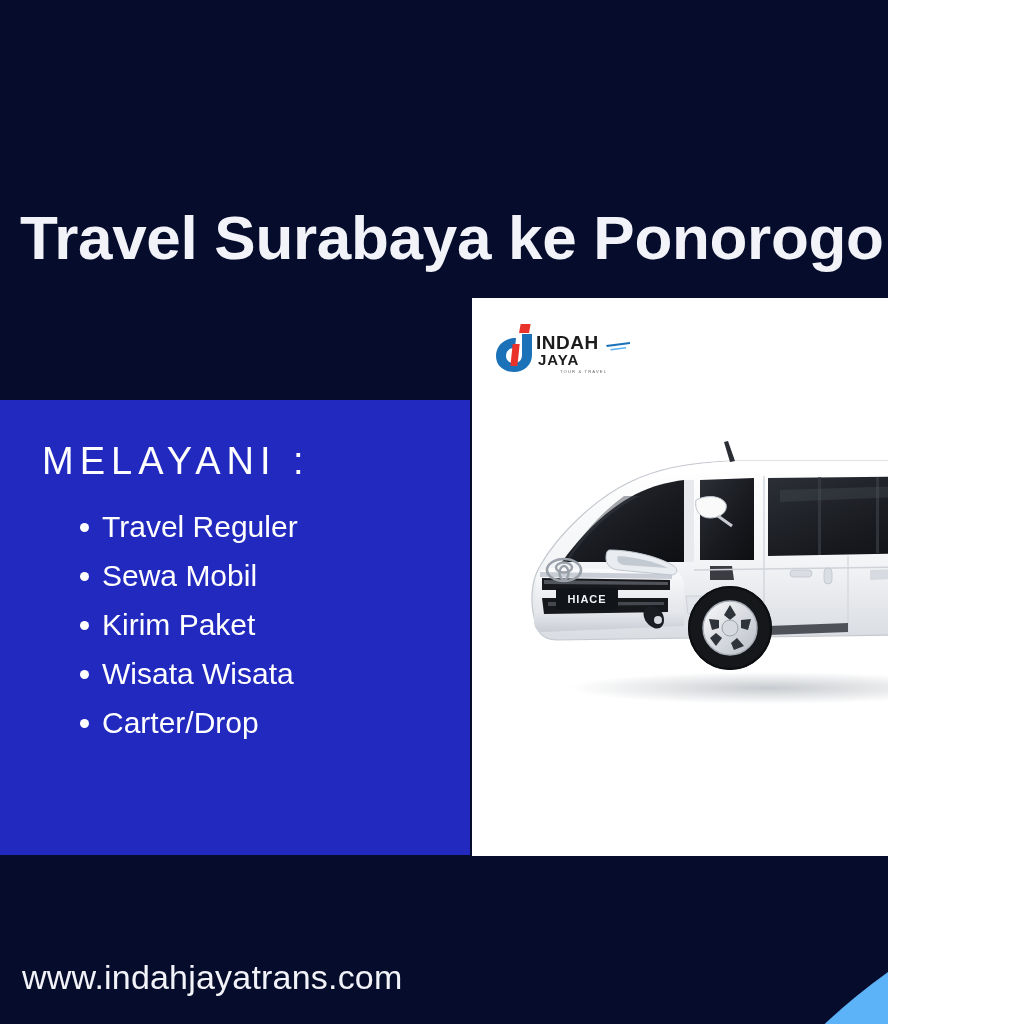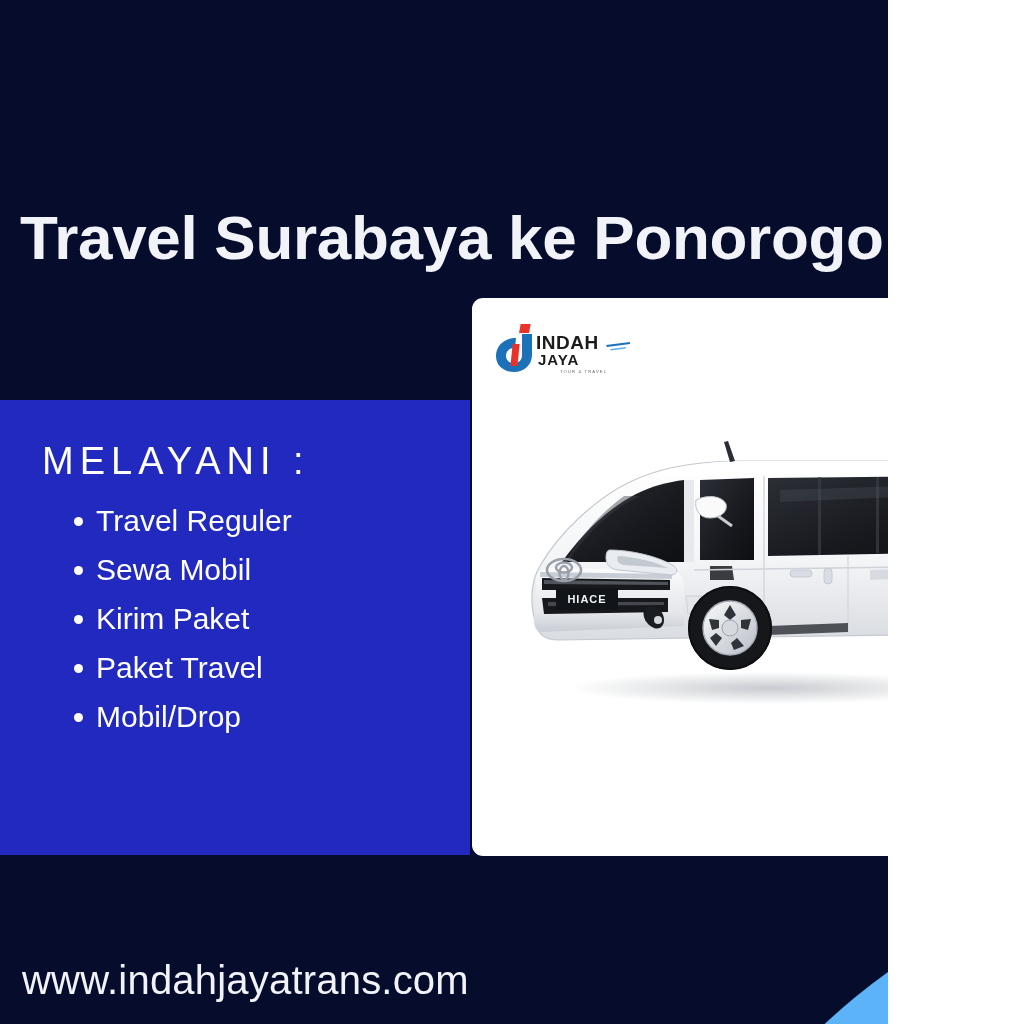--- a/index.html
+++ b/index.html
@@ -73,21 +73,21 @@
     color: #FFFFFF;
     font-size: 38px;
     font-weight: 400;
     letter-spacing: 6px;
     white-space: nowrap;
   }
   .services-list {
     position: absolute;
     left: 64px;
     top: 96px;
-    margin: 0;
+    margin: 6px;
     padding: 0 0 0 32px;
     list-style: none;
     color: #FFFFFF;
   }
   .services-list li {
     position: relative;
     font-size: 30px;
     font-weight: 400;
     line-height: 49px;
     white-space: nowrap;
@@ -105,21 +105,20 @@
 
   
   .image-card {
     position: absolute;
     left: 472px;
     top: 298px;
     width: 552px;
     height: 558px;
     background: #FFFFFF;
     overflow: hidden;
-    border-radius: 11px;
   }
 
   
   .brand-logo {
     position: absolute;
     left: 22px;
     top: 24px;
     width: 140px;
     height: 54px;
   }
@@ -134,21 +133,21 @@
     height: 300px;
   }
   .van-wrap svg { display: block; width: 100%; height: 100%; }
 
   
   .footer-url {
     position: absolute;
     left: 22px;
     top: 958px;
     color: #F2F3F9;
-    font-size: 40px;
+    font-size: 34px;
     font-weight: 400;
     letter-spacing: 0.2px;
     white-space: nowrap;
   }
 </style>
 </head>
 <body>
 
 <div id="poster">
 
@@ -159,22 +158,22 @@
   </div>
 
   <h1 class="title">Travel Surabaya ke Ponorogo</h1>
 
   <section class="services-panel">
     <div class="services-heading">MELAYANI :</div>
     <ul class="services-list">
       <li>Travel Reguler</li>
       <li>Sewa Mobil</li>
       <li>Kirim Paket</li>
-      <li>Paket Travel</li>
-      <li>Mobil/Drop</li>
+      <li>Wisata Wisata</li>
+      <li>Carter/Drop</li>
     </ul>
   </section>
 
   <section class="image-card">
 
     <div class="brand-logo">
       <svg viewBox="0 0 140 54" width="140" height="54" role="img">
 
         <g>
           <path d="M22 16 C10 16 2 24 2 34 C2 44 10 50 20 50 C30 50 38 43 38 33 L38 12 L28 12 L28 33 C28 38 25 41 20 41 C15 41 12 38 12 34 C12 29 15 26 21 26 Z" fill="#1B72B8"></path>

